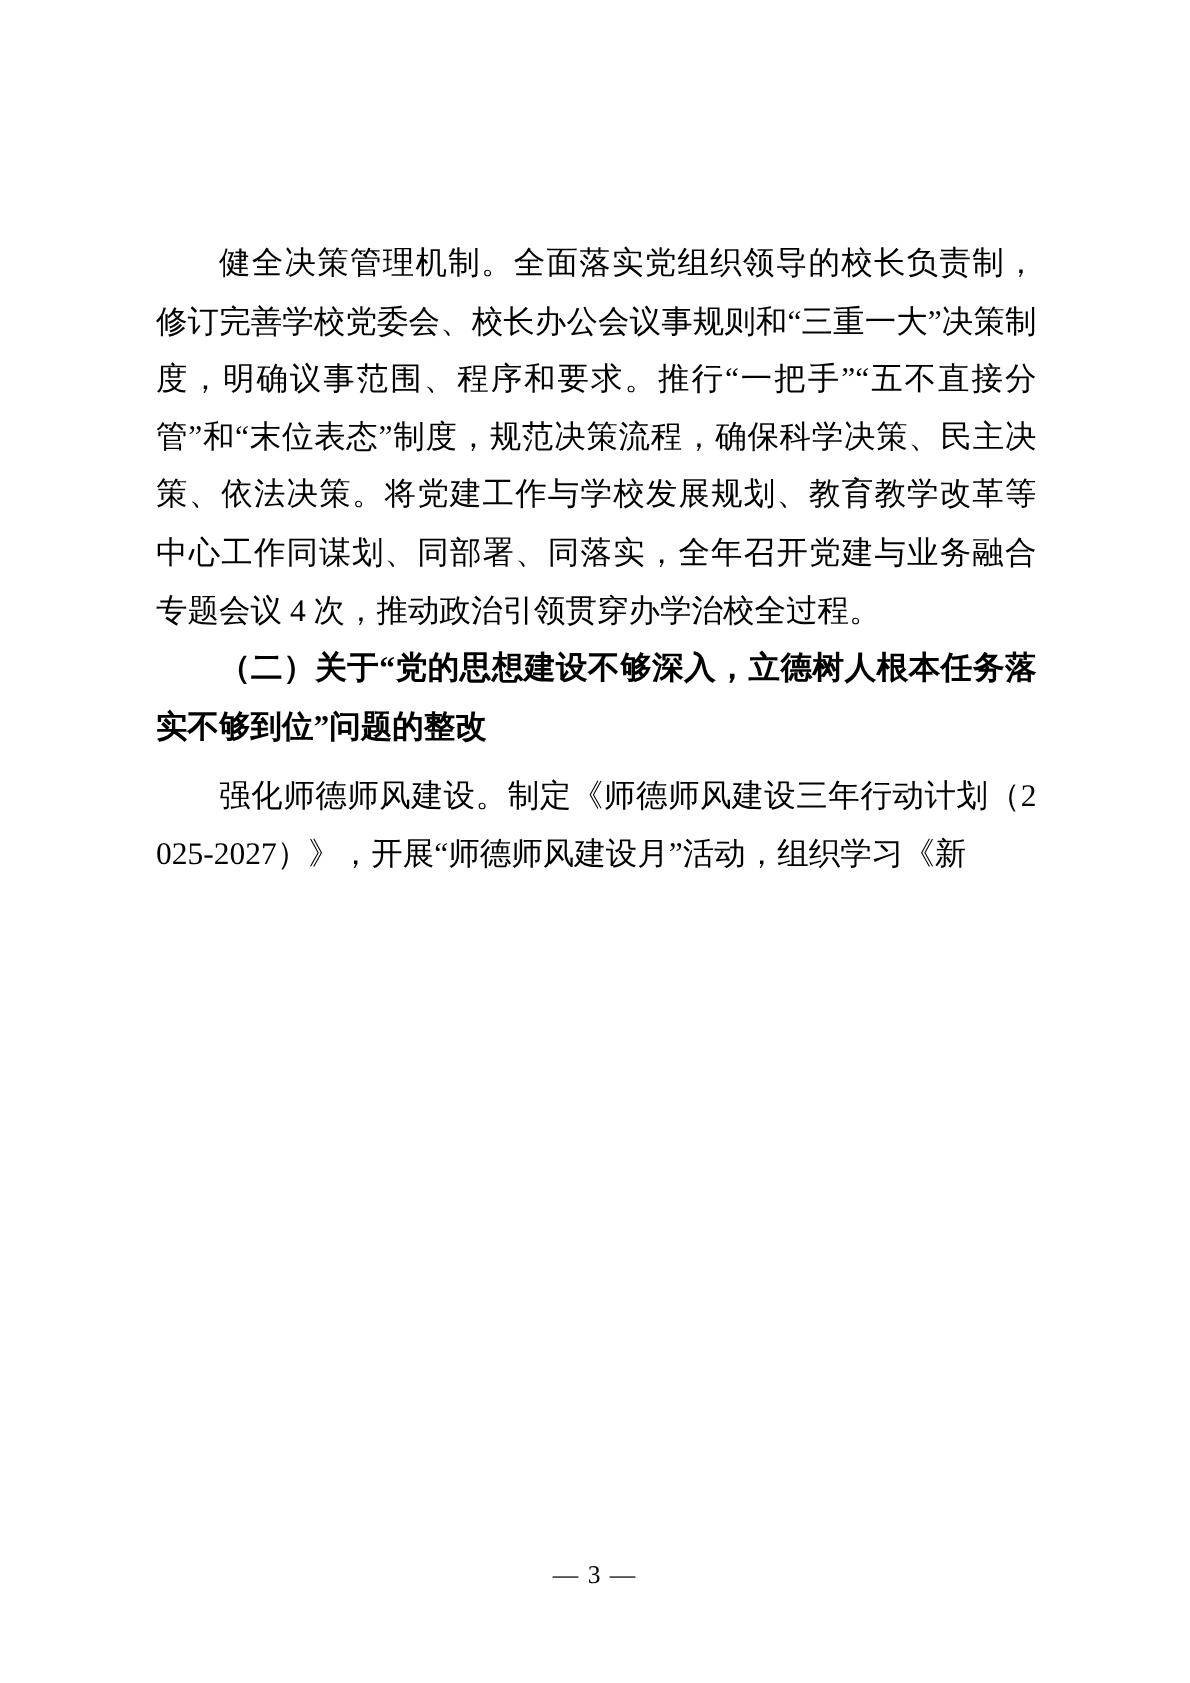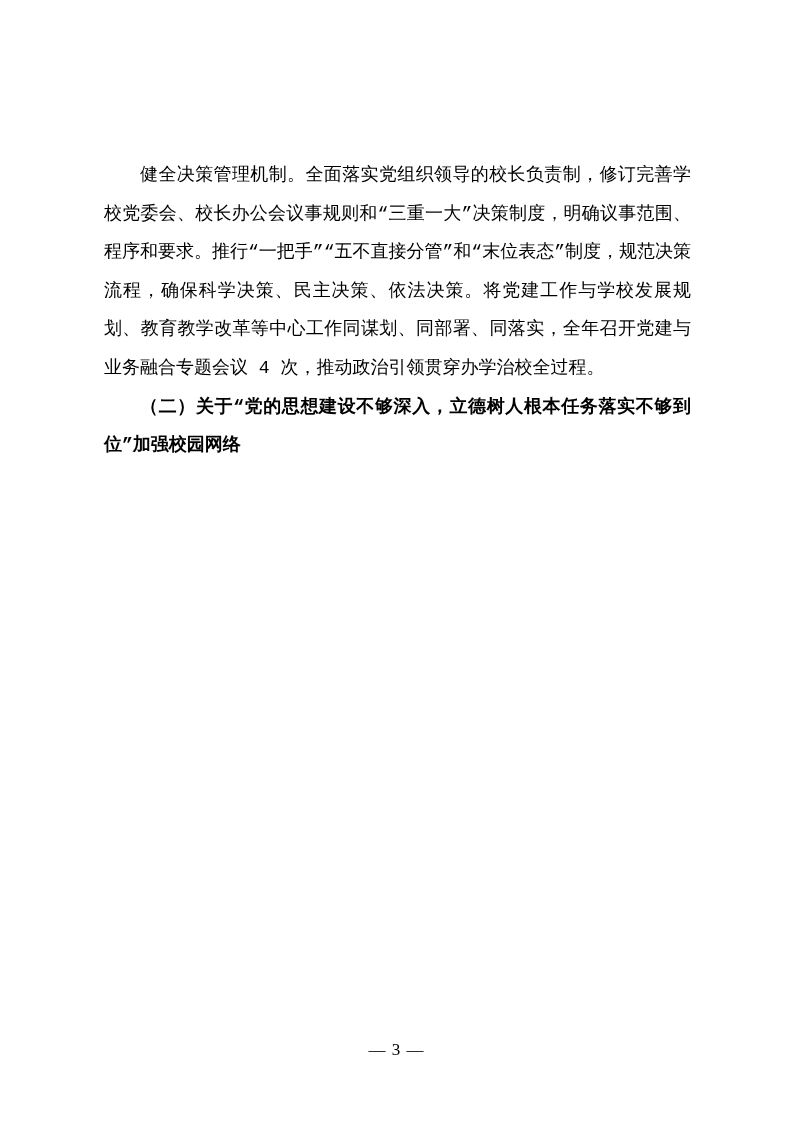--- a/index.html
+++ b/index.html
@@ -15,27 +15,26 @@
     color: #000000;
     overflow: hidden;
   }
   .doc-page {
     position: absolute;
     top: 156px;
     left: 104px;
     width: 587px;
   }
   .para {
-    font-size: 18px;
+    font-size: 21px;
     line-height: 38.6px;
     text-align: justify;
     text-indent: 2em;
     margin: 0;
     word-break: break-all;
-    font-family: Liberation Mono, monospace;
   }
   .para.heading {
     font-weight: bold;
   }
   .para.gap-before {
     margin-top: 8px;
   }
   .page-number {
     position: absolute;
     bottom: 62px;
@@ -45,16 +44,17 @@
     font-size: 17px;
     letter-spacing: 1px;
     color: #000000;
   }
 </style>
 </head>
 <body>
 
 <div class="doc-page">
   <p class="para">健全决策管理机制。全面落实党组织领导的校长负责制，修订完善学校党委会、校长办公会议事规则和“三重一大”决策制度，明确议事范围、程序和要求。推行“一把手”“五不直接分管”和“末位表态”制度，规范决策流程，确保科学决策、民主决策、依法决策。将党建工作与学校发展规划、教育教学改革等中心工作同谋划、同部署、同落实，全年召开党建与业务融合专题会议 4 次，推动政治引领贯穿办学治校全过程。</p>
-  <p class="para heading">（二）关于“党的思想建设不够深入，立德树人根本任务落实不够到位”加强校园网络</p>
+  <p class="para heading">（二）关于“党的思想建设不够深入，立德树人根本任务落实不够到位”问题的整改</p>
+  <p class="para gap-before">强化师德师风建设。制定《师德师风建设三年行动计划（2025-2027）》，开展“师德师风建设月”活动，组织学习《新</p>
 </div>
 
 <div class="page-number">— 3 —</div>
 
 </body></html>

